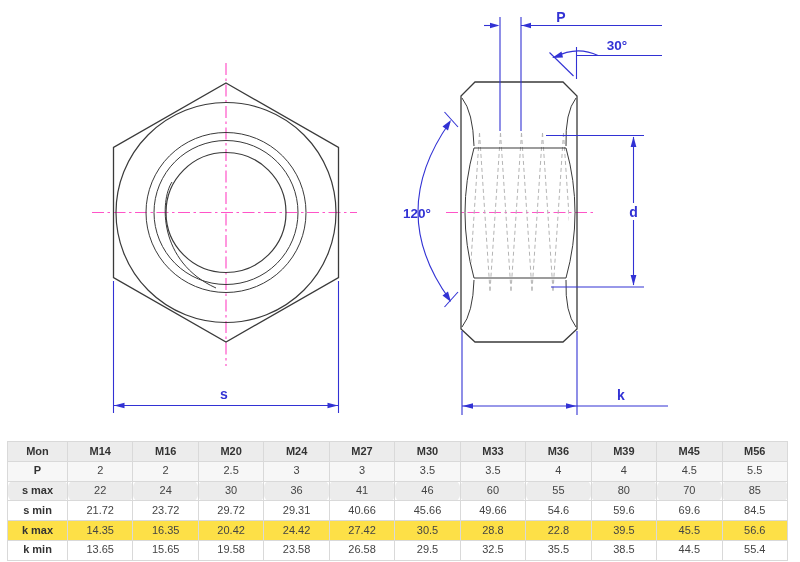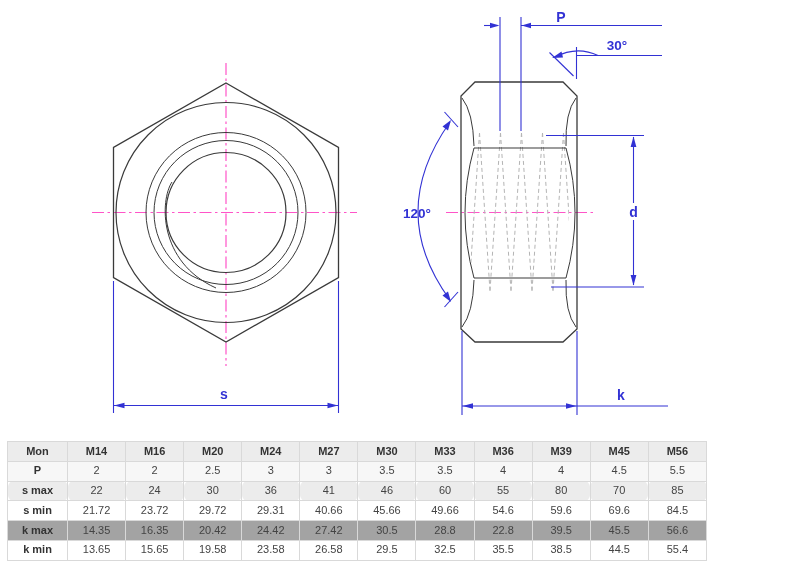--- a/index.html
+++ b/index.html
@@ -1,30 +1,30 @@
 <!DOCTYPE html>
 <html><head>
 <meta charset="utf-8">
 <style>
   html,body{margin:0;padding:0;background:#ffffff;}
   .stage{position:relative;width:800px;height:562px;background:#ffffff;overflow:hidden;
          font-family:"Liberation Sans",sans-serif;}
   svg{position:absolute;left:0;top:0;display:block;}
   svg text{font-family:"Liberation Sans",sans-serif;font-weight:bold;fill:#3232d4;}
 
-  table.spec{position:absolute;left:7px;top:441px;width:700px;border-collapse:collapse;
+  table.spec{position:absolute;left:7px;top:441px;width:781px;border-collapse:collapse;
              table-layout:fixed;font-size:11px;color:#444;}
   table.spec th,table.spec td{border:1px solid #d9d9d9;text-align:center;
              padding:2.5px 2px;line-height:1.25;overflow:hidden;white-space:nowrap;}
   table.spec th{background:#ececec;color:#333;font-weight:bold;}
   table.spec th:first-child{width:55px;}
   table.spec td.row-label{font-weight:bold;color:#333;}
   table.spec tbody tr:nth-child(1) td{background:#f7f7f7;}
   table.spec tbody tr:nth-child(2) td{background:#ececec;border-radius:6px;}
-  table.spec tbody tr:nth-child(4) td{background:#a3a3a3;}
+  table.spec tbody tr:nth-child(4) td{background:#fde047;}
 </style>
 </head>
 <body>
 
 <div class="stage">
 
   <svg width="800" height="435" viewBox="0 0 800 435">
     <defs>
       <clipPath id="threadClip">
           <rect x="471" y="127" width="98" height="167"></rect>

